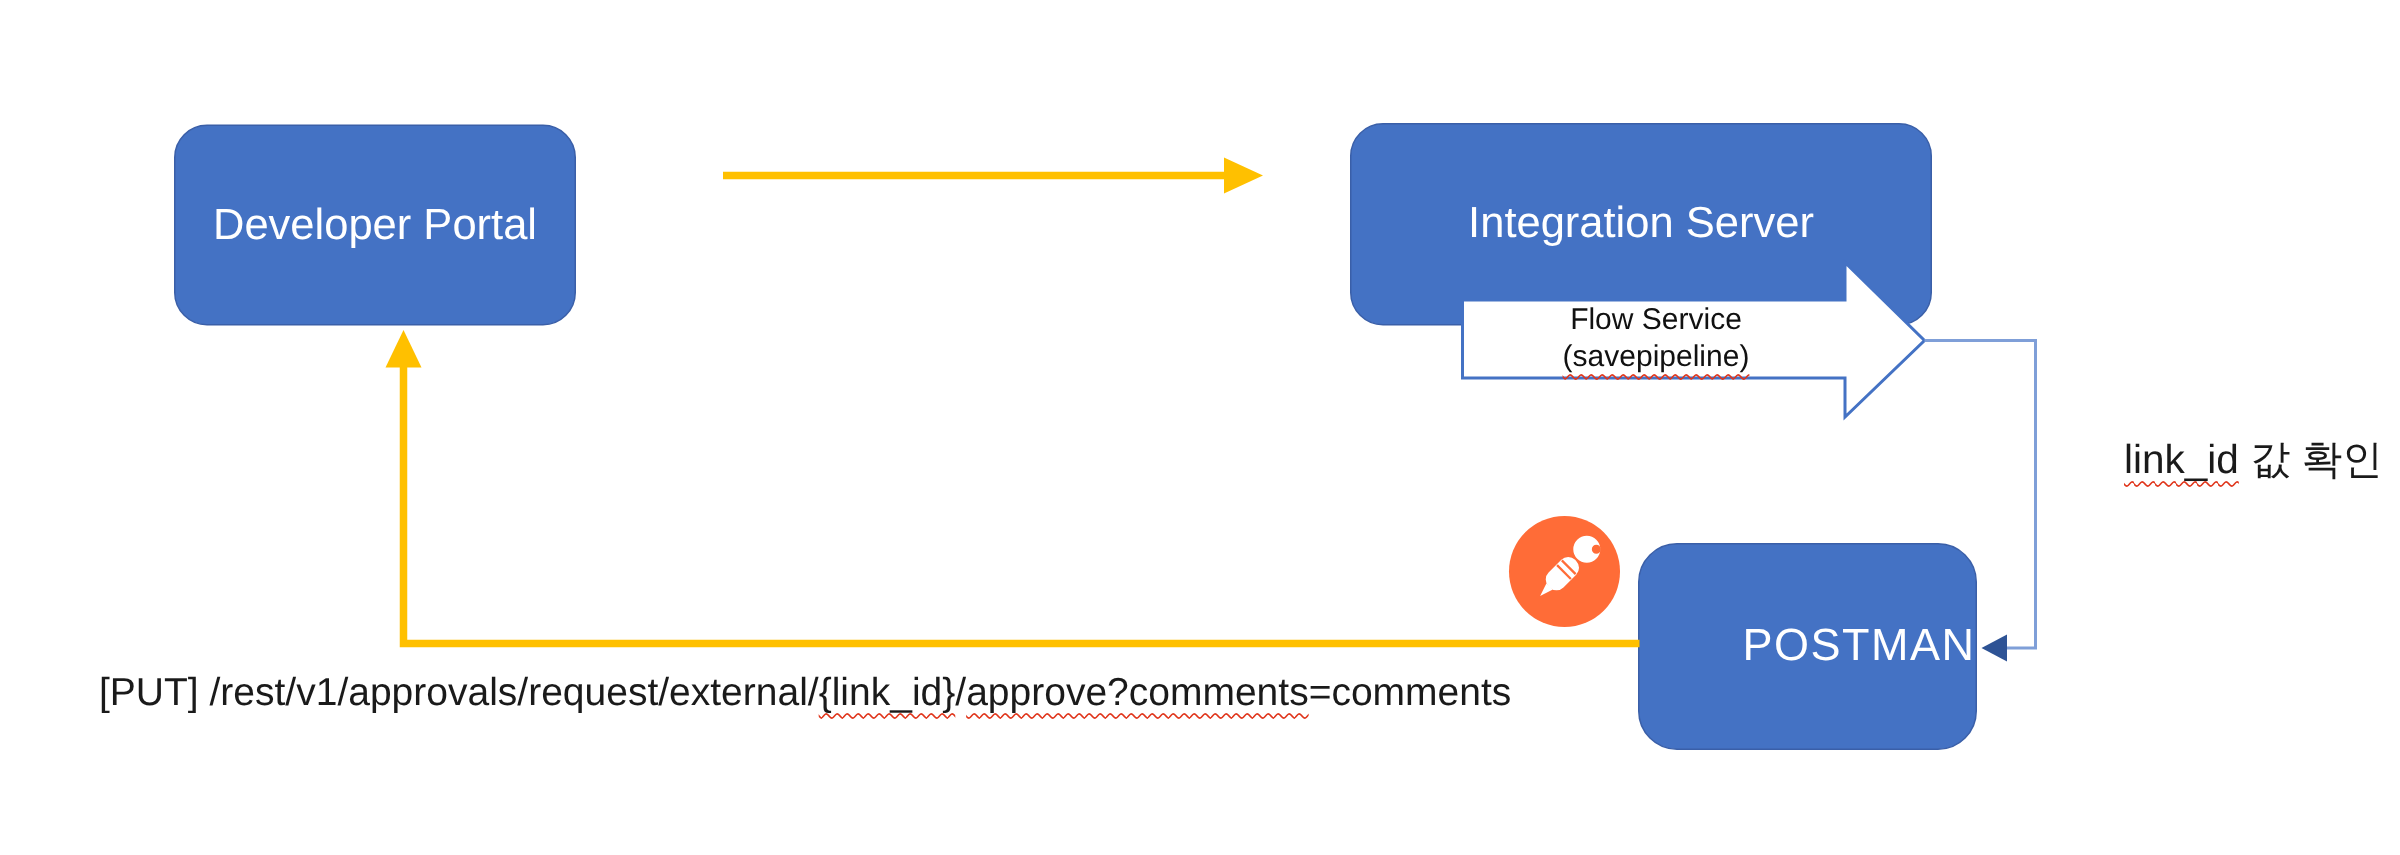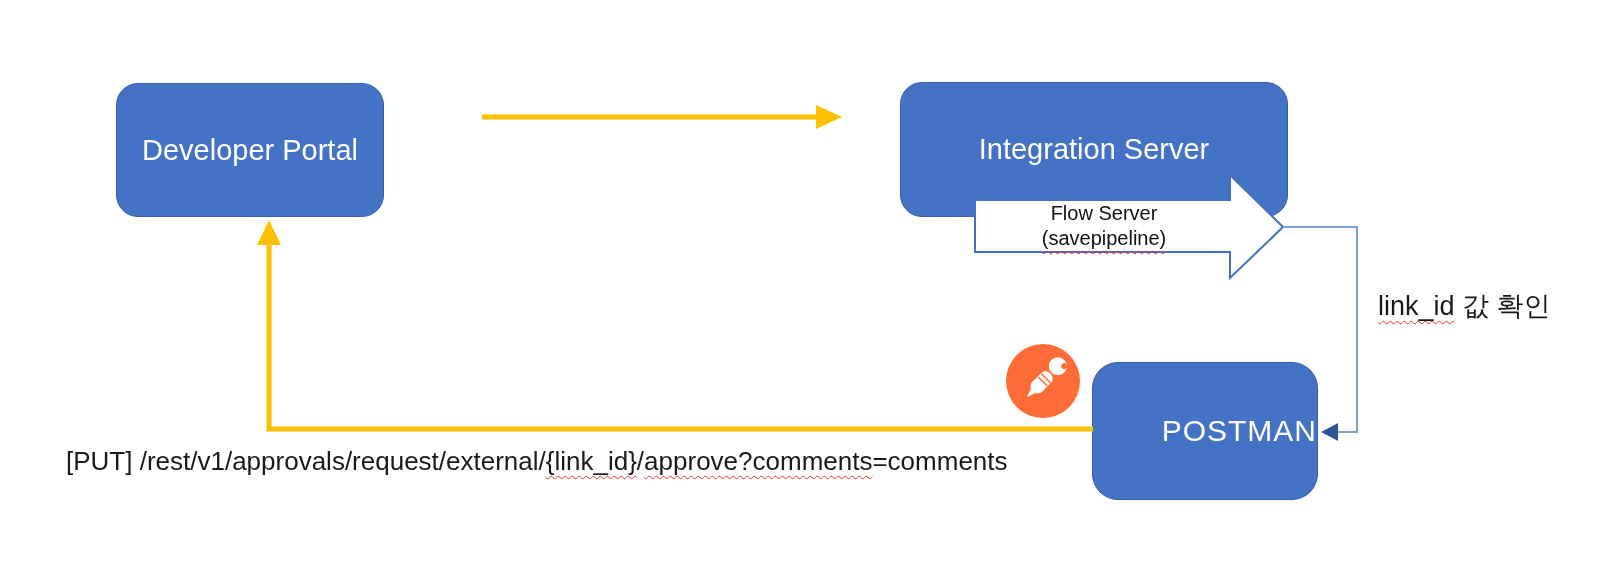--- a/index.html
+++ b/index.html
@@ -43,21 +43,21 @@
   #label-webhook {
     left: 480px; top: 67px; width: 360px;
     text-align: center; font-size: 26px; white-space: nowrap;
   }
   #label-flow-service {
     left: 978px; top: 201px; width: 252px;
     text-align: center; font-size: 20px; line-height: 25px;
     color: #111111;
   }
   #label-link-check {
-    left: 1378px; top: 288px; font-size: 27px; white-space: nowrap;
+    left: 1416px; top: 288px; font-size: 27px; white-space: nowrap;
   }
   #label-put-url {
     left: 66px; top: 446px; font-size: 26px; white-space: nowrap;
   }
   .misspell {
     text-decoration-line: underline;
     text-decoration-style: wavy;
     text-decoration-color: var(--squiggle);
     text-decoration-thickness: 1px;
     text-underline-offset: 5px;
@@ -111,21 +111,21 @@
       <circle cx="42.5" cy="12.5" r="3" style="fill:var(--postman-orange);"></circle>
       <rect x="31" y="27.5" width="14" height="25" rx="6.5" fill="#ffffff"></rect>
       <line x1="31.5" y1="34" x2="44.5" y2="34" style="stroke:var(--postman-orange); stroke-width:1.5;"></line>
       <line x1="31.5" y1="38.5" x2="44.5" y2="38.5" style="stroke:var(--postman-orange); stroke-width:1.5;"></line>
       <path d="M35 52 L41 52 L38 61 Z" fill="#ffffff"></path>
     </g>
   </svg>
 
 
   <div class="label" id="label-flow-service">
-    <div>Flow Server</div>
+    <div>Flow Service</div>
     <div class="misspell">(savepipeline)</div>
   </div>
 
   <div class="label" id="label-link-check">
     <span class="misspell">link_id</span><span> 값 확인</span>
   </div>
 
   <div class="label" id="label-put-url">
     <span>[PUT] /rest/v1/approvals/request/external/</span><span class="misspell">{link_id}</span><span>/</span><span class="misspell">approve?comments</span><span>=comments</span>
   </div>

